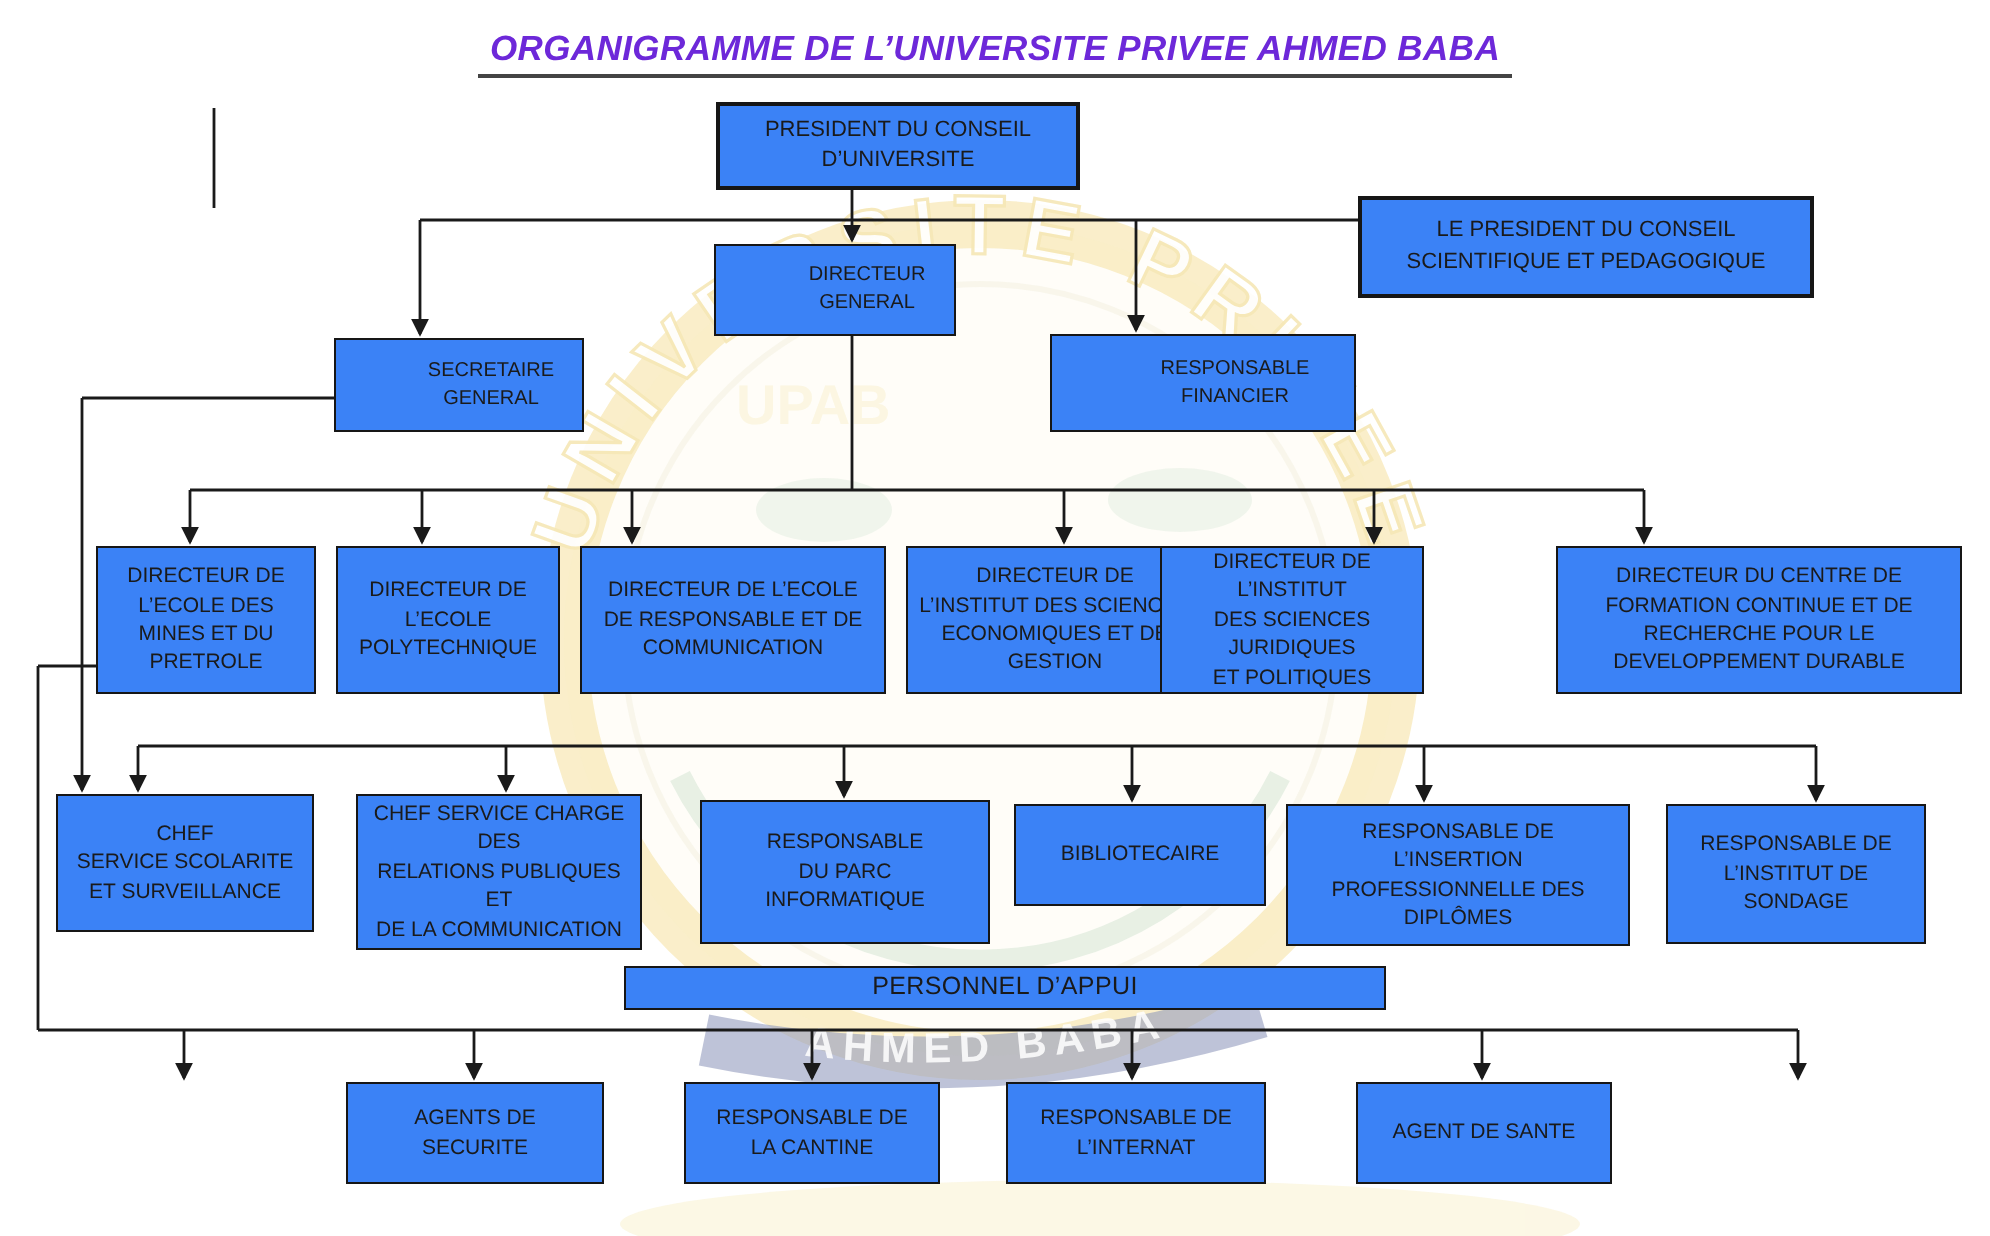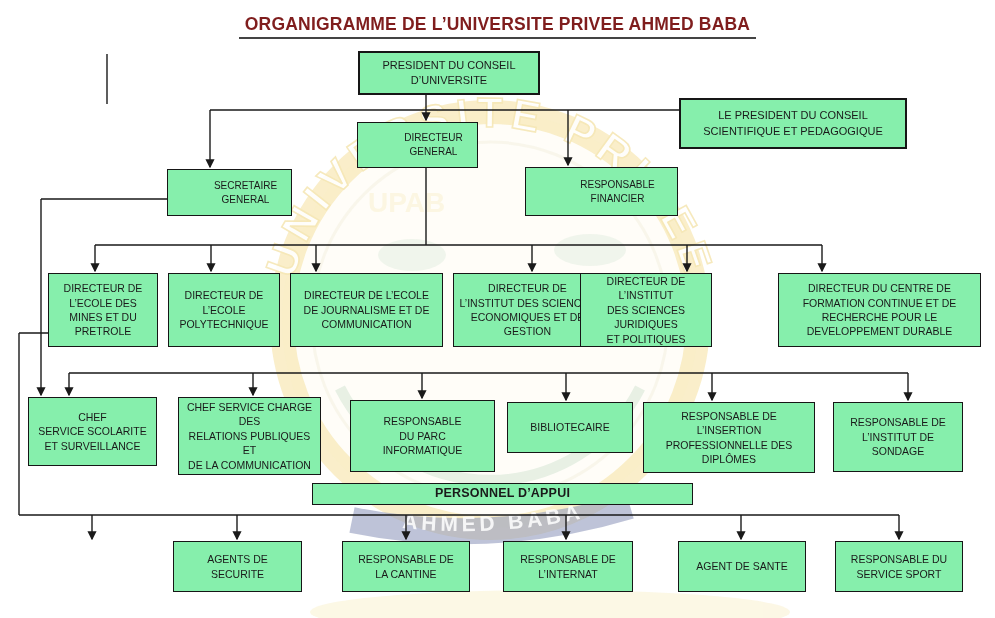--- a/index.html
+++ b/index.html
@@ -3,32 +3,32 @@
 <meta charset="utf-8">
 <style>
   html,body{margin:0;padding:0;background:#fff;}
   #canvas{
     position:relative;width:995px;height:618px;overflow:hidden;background:#ffffff;
     font-family:"Liberation Sans",sans-serif;color:#1a1a1a;
   }
   .layer{position:absolute;left:0;top:0;width:995px;height:618px;}
   .title{position:absolute;top:14px;left:0;right:0;text-align:center;z-index:4;}
   .title span{
-    display:inline-block;font-weight:bold;font-size:17.5px;letter-spacing:.2px;color:#7f1d1d;
-    border-bottom:2.5px solid #444;padding:0 6px 2px 6px;
+    display:inline-block;font-weight:bold;font-size:17.5px;letter-spacing:.2px;color:#6d28d9;
+    border-bottom:2.5px solid #444;padding:0 6px 2px 6px;font-style:italic;
   }
   .node{
-    position:absolute;box-sizing:border-box;z-index:3;background:#86efac;
+    position:absolute;box-sizing:border-box;z-index:3;background:#3b82f6;
     border:1.5px solid #161616;display:flex;align-items:center;justify-content:center;
     text-align:center;font-size:10.5px;line-height:1.38;white-space:pre-line;
     padding:2px 4px;overflow:hidden;
   }
   .lv1{border-width:2px;font-size:11px;}
   .lv2{font-size:10px;padding-left:36px;}
-  .banner{font-weight:bold;font-size:12.5px;letter-spacing:.2px;}
+  .banner{font-weight:normal;font-size:12.5px;letter-spacing:.2px;}
   svg{display:block;}
 </style>
 </head>
 <body>
 
 <div id="canvas">
 
   <svg class="layer" style="z-index:0" viewBox="0 0 995 618">
     <defs>
       <path id="arcTop" d="M 287,330 A 203,203 0 1 1 693,330"></path>
@@ -111,21 +111,21 @@
 FINANCIER</div>
 
   <div class="node" style="left:48px;top:273px;width:110px;height:74px">DIRECTEUR DE
 L’ECOLE DES
 MINES ET DU
 PRETROLE</div>
   <div class="node" style="left:168px;top:273px;width:112px;height:74px">DIRECTEUR DE
 L’ECOLE
 POLYTECHNIQUE</div>
   <div class="node" style="left:290px;top:273px;width:153px;height:74px">DIRECTEUR DE L’ECOLE
-DE JOURNALISME ET DE
+DE RESPONSABLE ET DE
 COMMUNICATION</div>
   <div class="node" style="left:453px;top:273px;width:149px;height:74px">DIRECTEUR DE
 L’INSTITUT DES SCIENCES
 ECONOMIQUES ET  DE
 GESTION</div>
   <div class="node" style="left:580px;top:273px;width:132px;height:74px">DIRECTEUR DE L’INSTITUT
 DES SCIENCES JURIDIQUES
 ET POLITIQUES</div>
   <div class="node" style="left:778px;top:273px;width:203px;height:74px">DIRECTEUR DU CENTRE DE
 FORMATION CONTINUE ET DE
@@ -152,16 +152,14 @@
 
   <div class="node banner" style="left:312px;top:483px;width:381px;height:22px">PERSONNEL D’APPUI</div>
 
   <div class="node" style="left:173px;top:541px;width:129px;height:51px">AGENTS DE
 SECURITE</div>
   <div class="node" style="left:342px;top:541px;width:128px;height:51px">RESPONSABLE DE
 LA CANTINE</div>
   <div class="node" style="left:503px;top:541px;width:130px;height:51px">RESPONSABLE DE
 L’INTERNAT</div>
   <div class="node" style="left:678px;top:541px;width:128px;height:51px">AGENT DE SANTE</div>
-  <div class="node" style="left:835px;top:541px;width:128px;height:51px">RESPONSABLE DU
-SERVICE SPORT</div>
 
 </div>
 
 </body></html>

